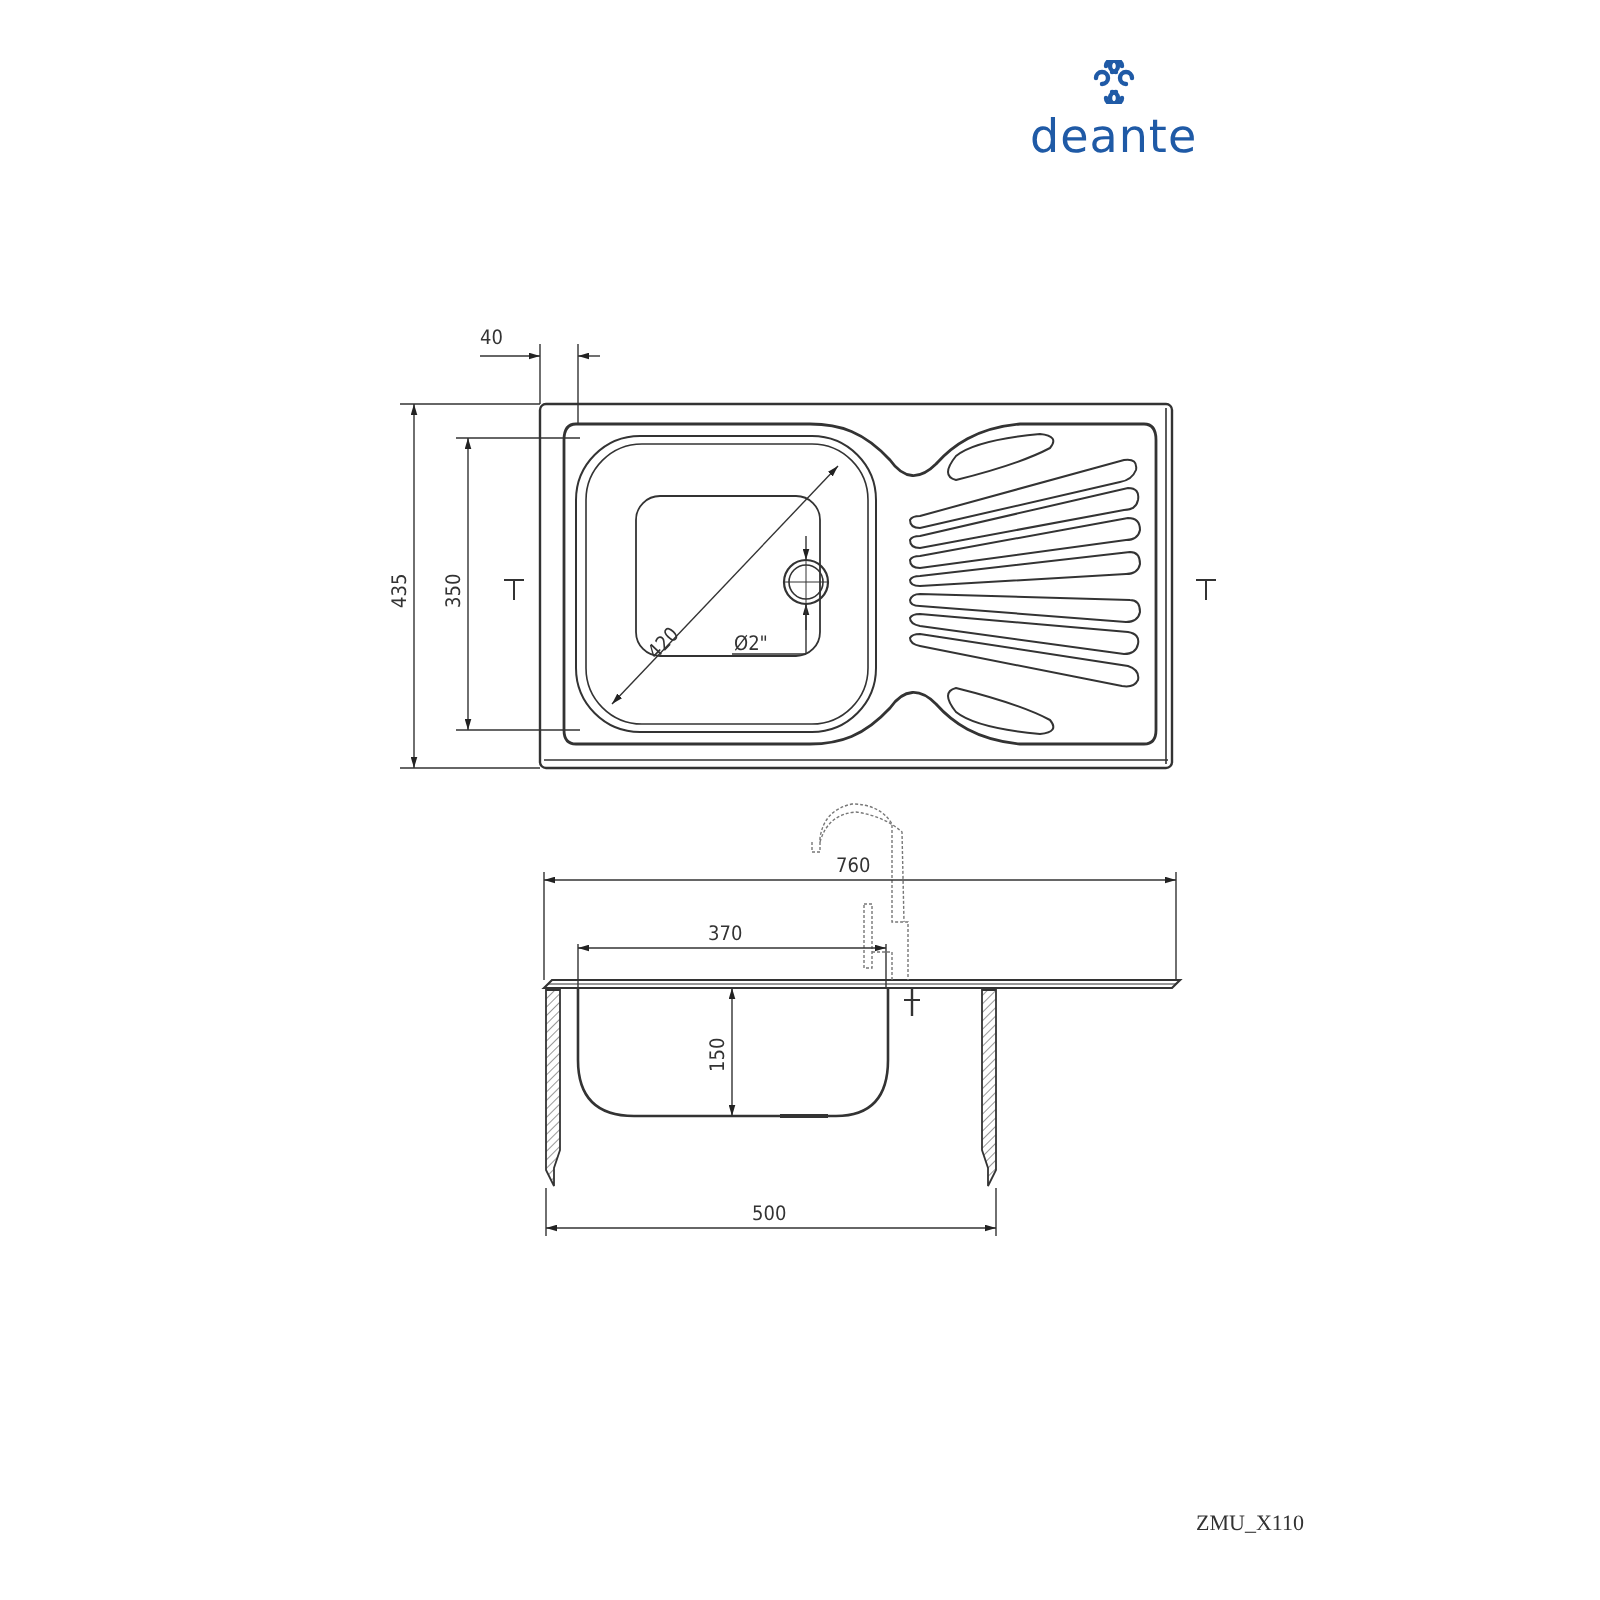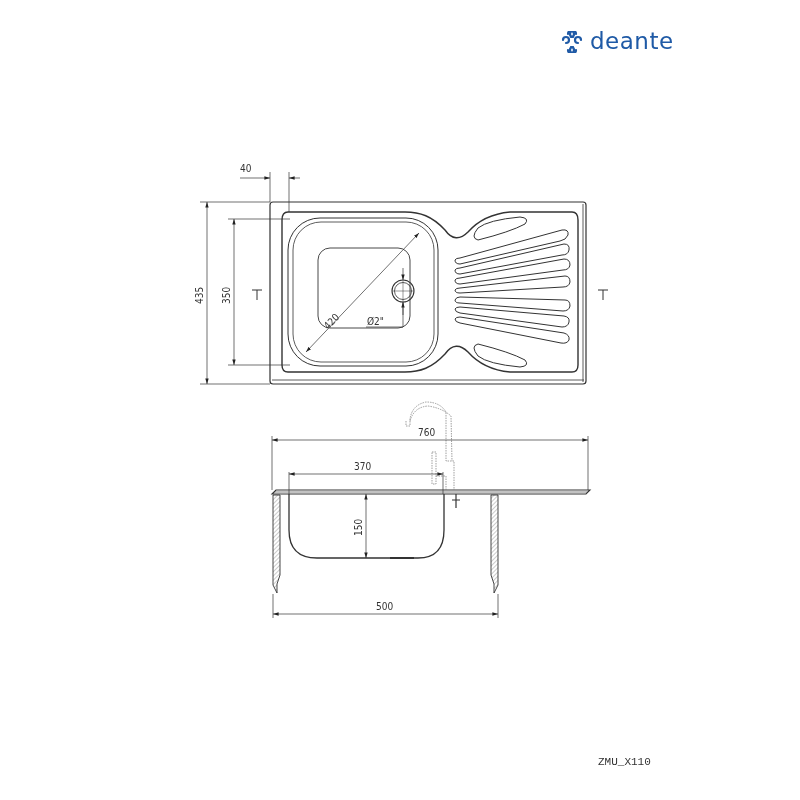--- a/index.html
+++ b/index.html
@@ -1,19 +1,19 @@
 <!DOCTYPE html>
 <html><head>
 <meta charset="utf-8">
 <style>
   html, body { margin:0; padding:0; background:#ffffff; }
   body { width:800px; height:800px; position:relative; overflow:hidden; font-family:"DejaVu Sans", sans-serif; }
-  .logo { position:absolute; left:560px; top:30px; display:flex; align-items:center; gap:6px; }
+  .logo { position:absolute; left:515px; top:30px; display:flex; align-items:center; gap:6px;flex-direction:column; }
   .logo-text { font-family:"DejaVu Sans", sans-serif; font-size:23px; color:#1f5aa6; letter-spacing:0.5px; line-height:1; }
-  .code { position:absolute; left:598px; top:756px; font-family:Liberation Mono, monospace; font-size:11px; color:#333; }
+  .code { position:absolute; left:598px; top:756px; font-family:Liberation Serif, serif; font-size:11px; color:#333; }
   svg.drawing { position:absolute; left:0; top:0; }
   .dim { font-family:"DejaVu Sans Condensed","DejaVu Sans", sans-serif; font-size:10px; fill:#333; }
 </style>
 </head>
 <body>
 
 <div class="logo">
   <svg width="24" height="22" viewBox="0 0 24 22">
     <g fill="none" stroke="#1f5aa6" stroke-width="2.2" stroke-linecap="round">
       <path d="M8 3 a3 3 0 1 1 3 3"></path>

